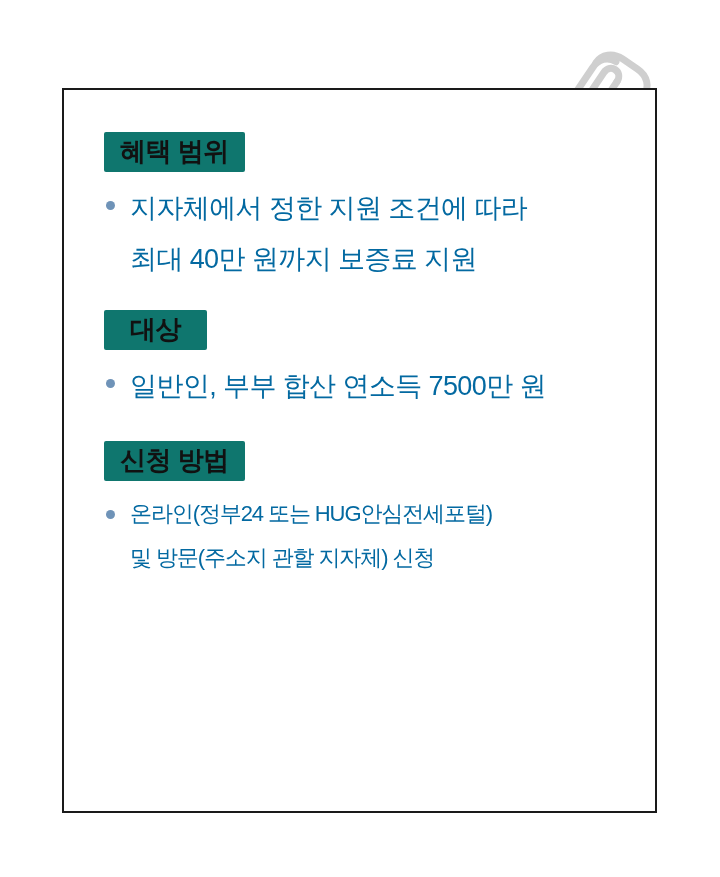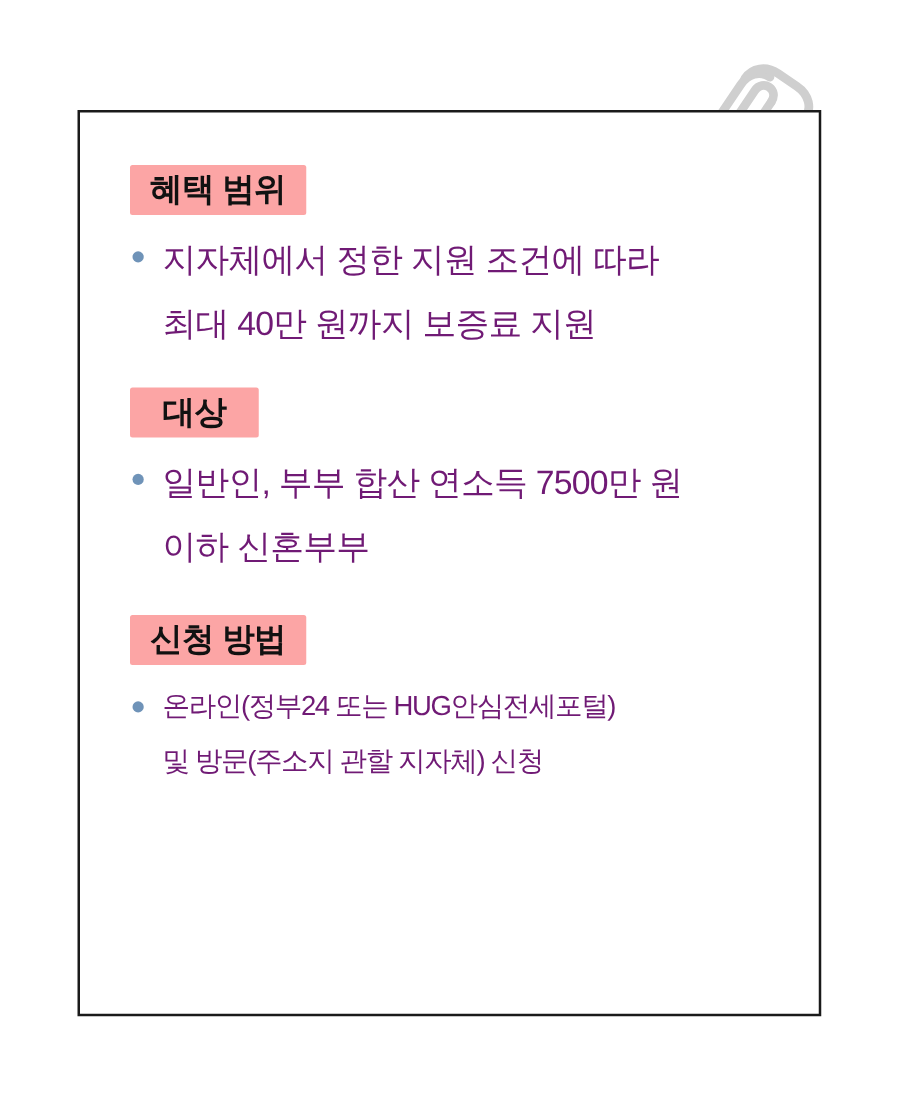--- a/index.html
+++ b/index.html
@@ -40,21 +40,21 @@
     height: 110px;
     pointer-events: none;
   }
 
   .section {
     margin-bottom: 4px;
   }
 
   .tag {
     display: inline-block;
-    background: #fca5a5;
+    background: #0f766e;
     color: #111111;
     font-size: 26px;
     font-weight: bold;
     letter-spacing: -0.5px;
     padding: 6px 16px 8px 16px;
     line-height: 1;
     border-radius: 2px;
     white-space: nowrap;
   }
 
@@ -76,21 +76,21 @@
     width: 9px;
     height: 9px;
     border-radius: 50%;
     background: #6f93b8;
   }
 
   .line {
     font-size: 27px;
     line-height: 1.52;
     letter-spacing: -0.6px;
-    color: #701a75;
+    color: #0369a1;
     white-space: nowrap;
   }
 
   .line.indent {
     padding-left: 0;
     margin-top: 10px;
   }
 
   .gap-1 { height: 26px; }
   .gap-2 { height: 30px; }
@@ -125,21 +125,20 @@
       </div>
     </div>
 
     <div class="gap-1"></div>
 
     <div class="section">
       <span class="tag wide">대상</span>
       <div class="body-block">
         <span class="bullet-dot"></span>
         <div class="line indent">일반인, 부부 합산 연소득 7500만 원</div>
-        <div class="line indent">이하 신혼부부</div>
       </div>
     </div>
 
     <div class="gap-2"></div>
 
     <div class="section">
       <span class="tag">신청 방법</span>
       <div class="body-block">
         <span class="bullet-dot"></span>
         <div class="line small">온라인(정부24 또는 HUG안심전세포털)</div>

